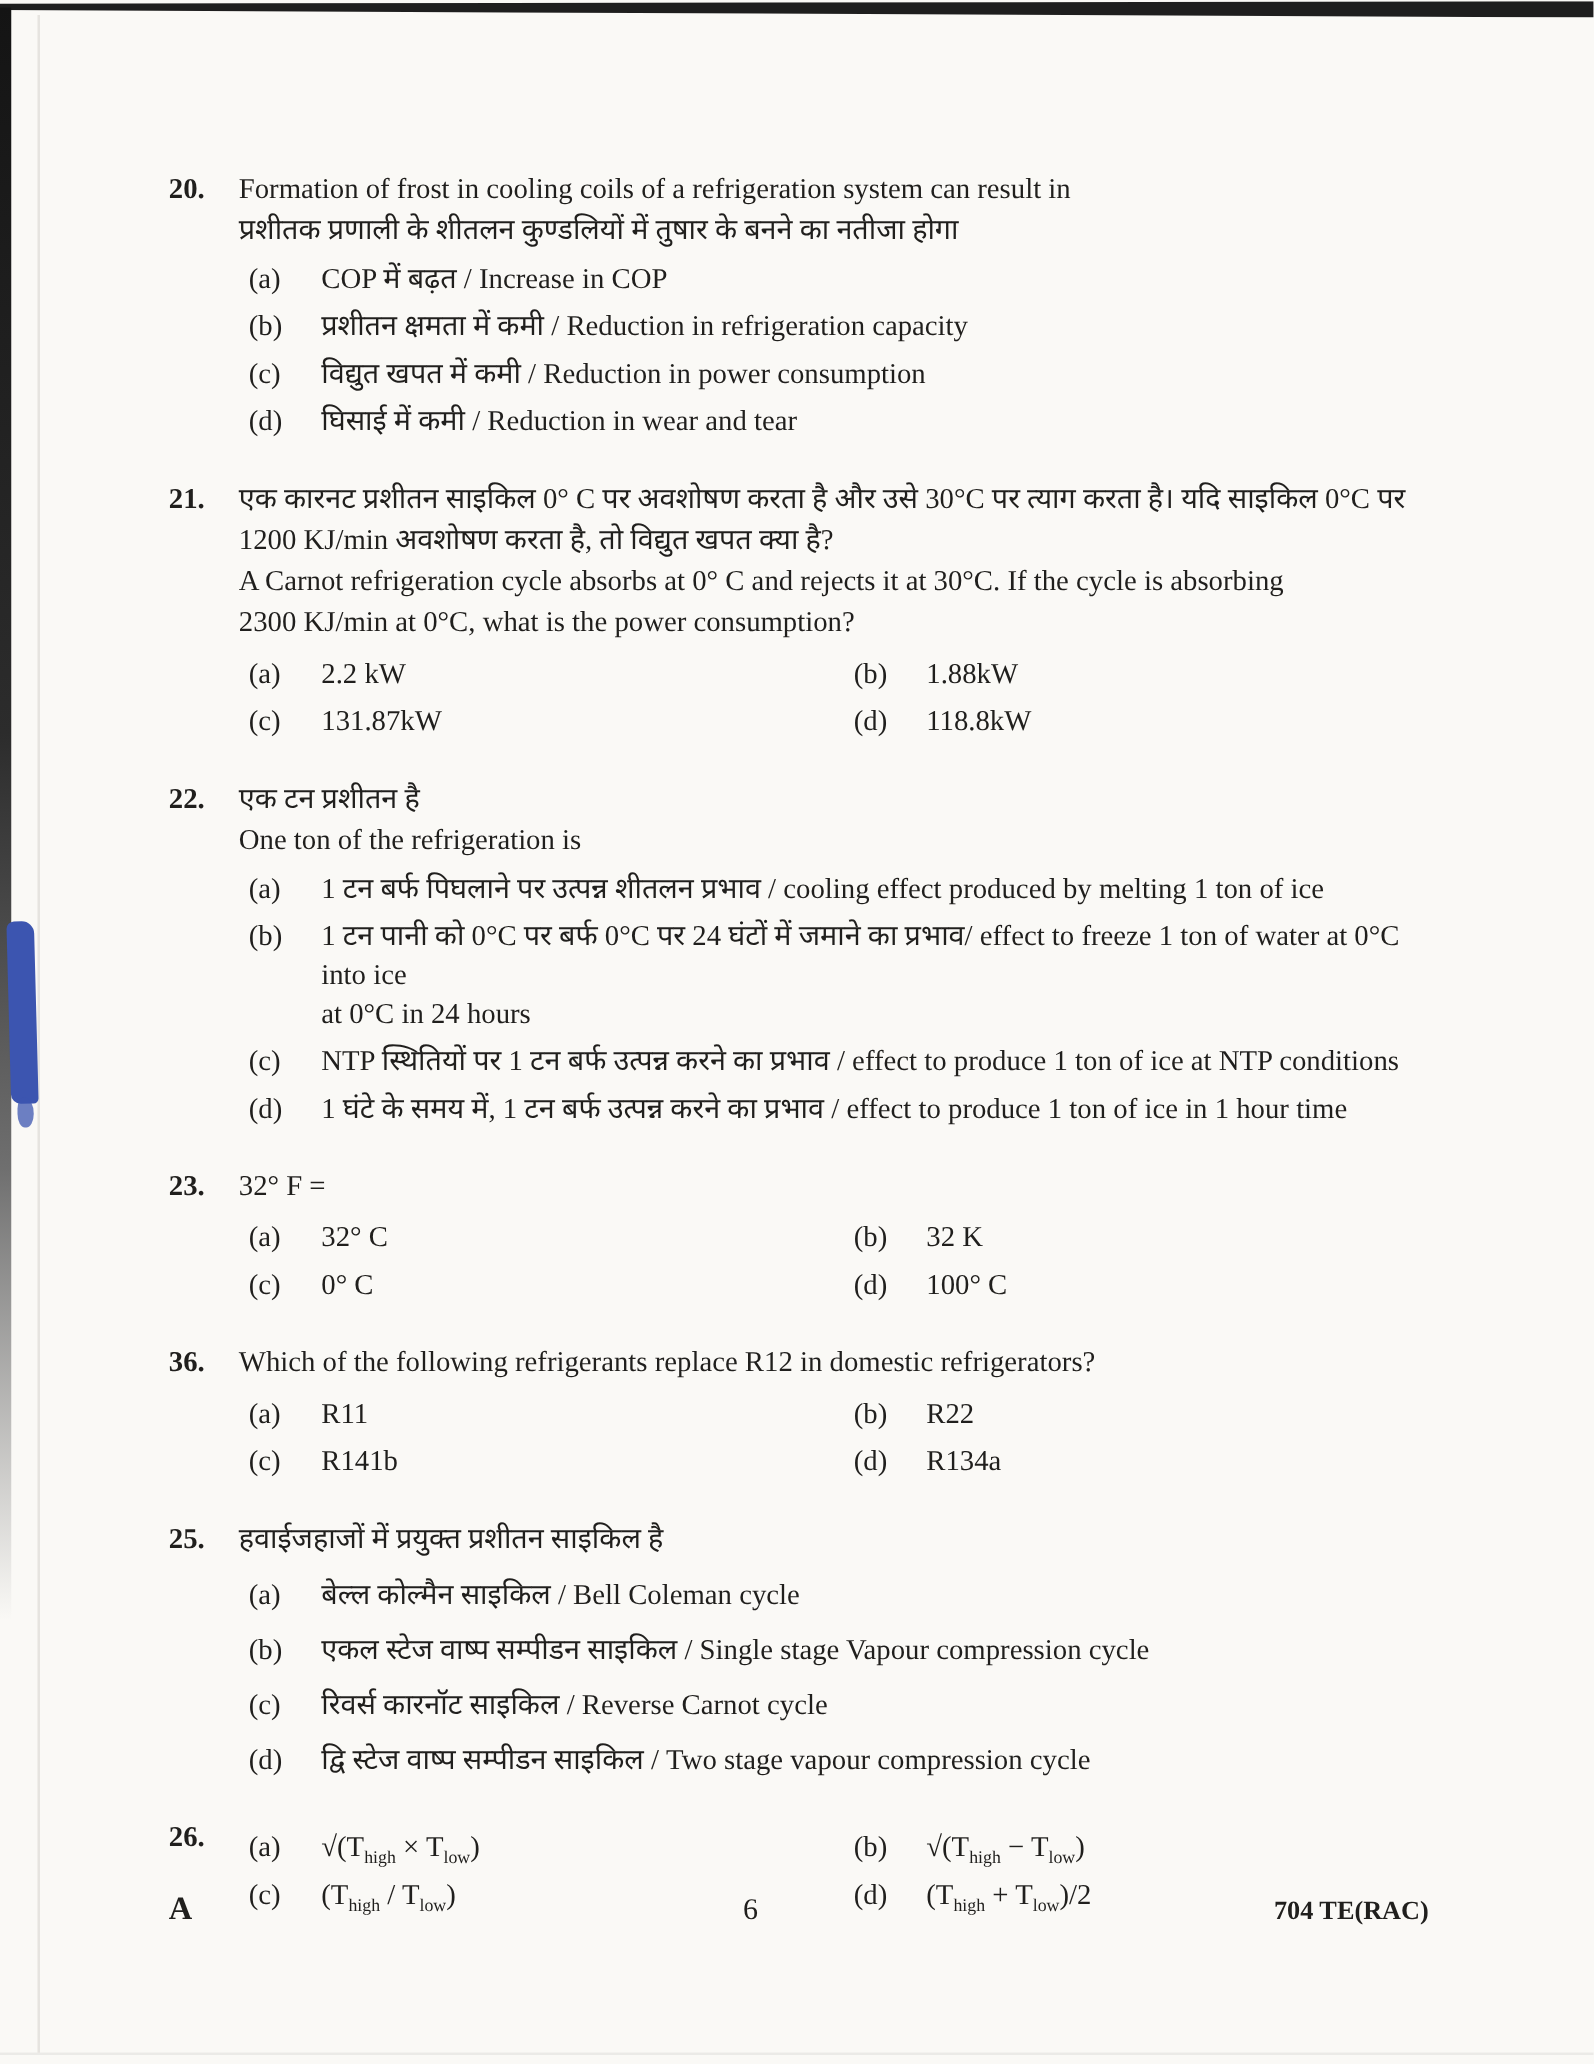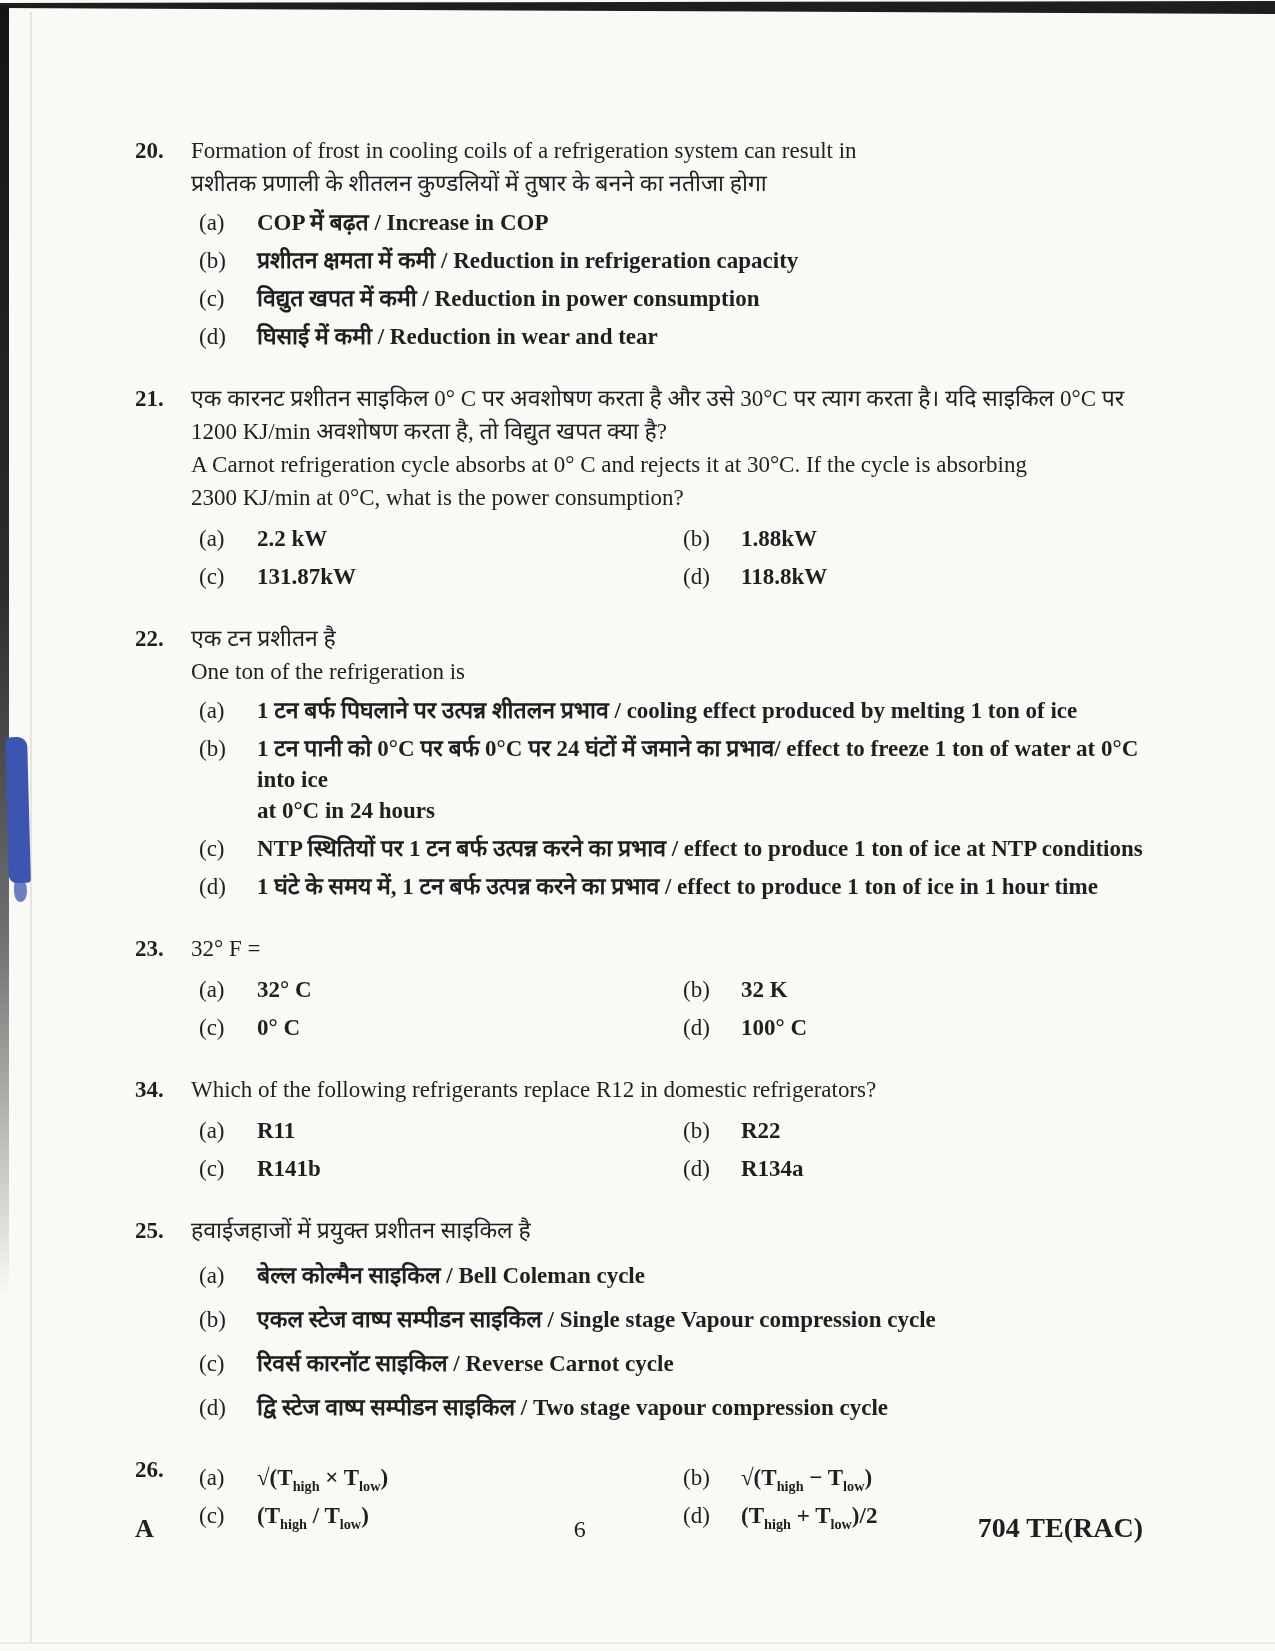--- a/index.html
+++ b/index.html
@@ -69,31 +69,31 @@
     margin-top: 7px;
     margin-left: 8px;
   }
   .opts-loose .opt { margin-top: 13px; }
   .opt-label {
     width: 58px; flex: 0 0 58px;
     font-size: 23px; line-height: 31px;
   }
   .opt-text {
     flex: 1 1 auto;
-    font-size: 23px; line-height: 31px; font-weight: bold;
+    font-size: 23px; line-height: 31px;
   }
   .opt-text sub { font-size: 0.62em; line-height: 0; }
   
   .footer {
     position: absolute; left: 135px; top: 1512px; width: 1008px;
     display: flex; justify-content: space-between; align-items: baseline;
   }
   .footer-set-code   { font-weight: bold; font-size: 26px; }
   .footer-page-num   { font-size: 24px; transform: translateX(14px); }
-  .footer-paper-code { font-weight: bold; font-size: 28px; }
+  .footer-paper-code { font-weight: bold; font-size: 21px; }
 </style>
 </head>
 <body style="background: rgb(250, 249, 246); color: rgb(32, 31, 29);">
 
 <div class="scan-top-edge"></div>
 <div class="scan-left-edge"></div>
 <div class="page-fold-line"></div>
 <div class="blue-ink-mark" style="background: rgb(60, 85, 176);"></div>
 <div class="blue-ink-tail" style="background: rgb(60, 85, 176);"></div>
 <div class="scan-bottom-edge"></div>
@@ -240,21 +240,21 @@
               <span class="opt-label">(d)</span>
               <span class="opt-text">
                 <div><span>100° C</span></div>
               </span>
             </div>
           </div>
     </div>
   </section>
 
   <section class="question">
-    <div class="q-number">34.</div>
+    <div class="q-number">36.</div>
     <div class="q-body">
       <div class="q-stem">
             <div class="stem-line"><span>Which of the following refrigerants replace R12 in domestic refrigerators?</span></div>
           </div>
       <div class="opts opts-grid">
             <div class="opt">
               <span class="opt-label">(a)</span>
               <span class="opt-text">
                 <div><span>R11</span></div>
               </span>

